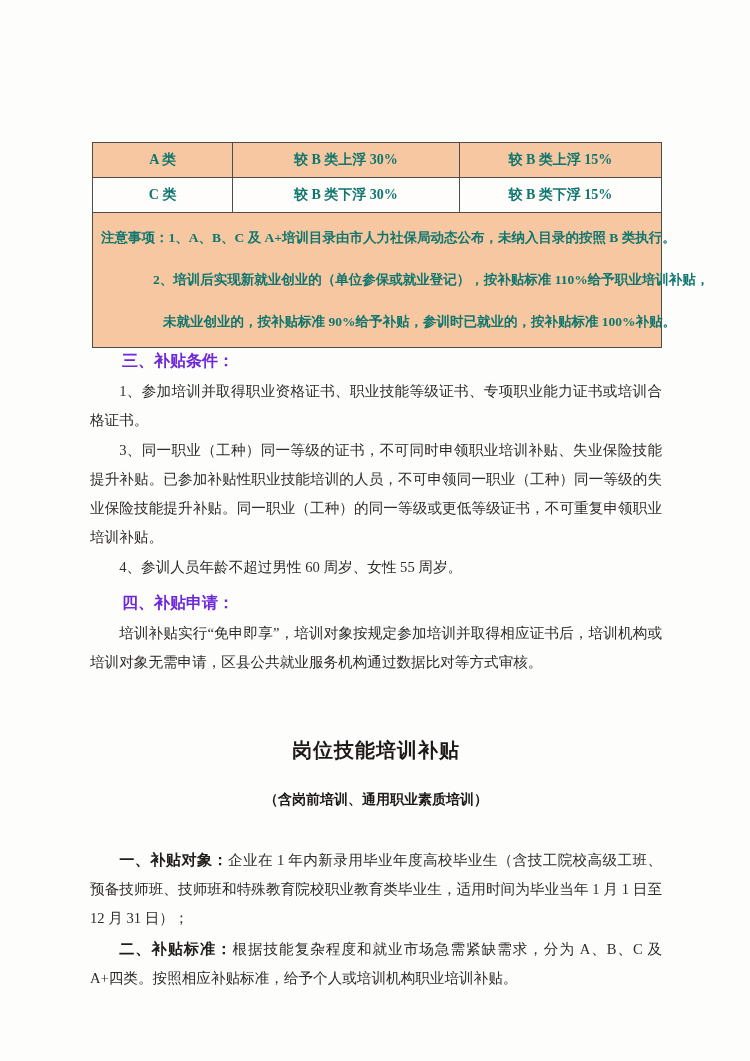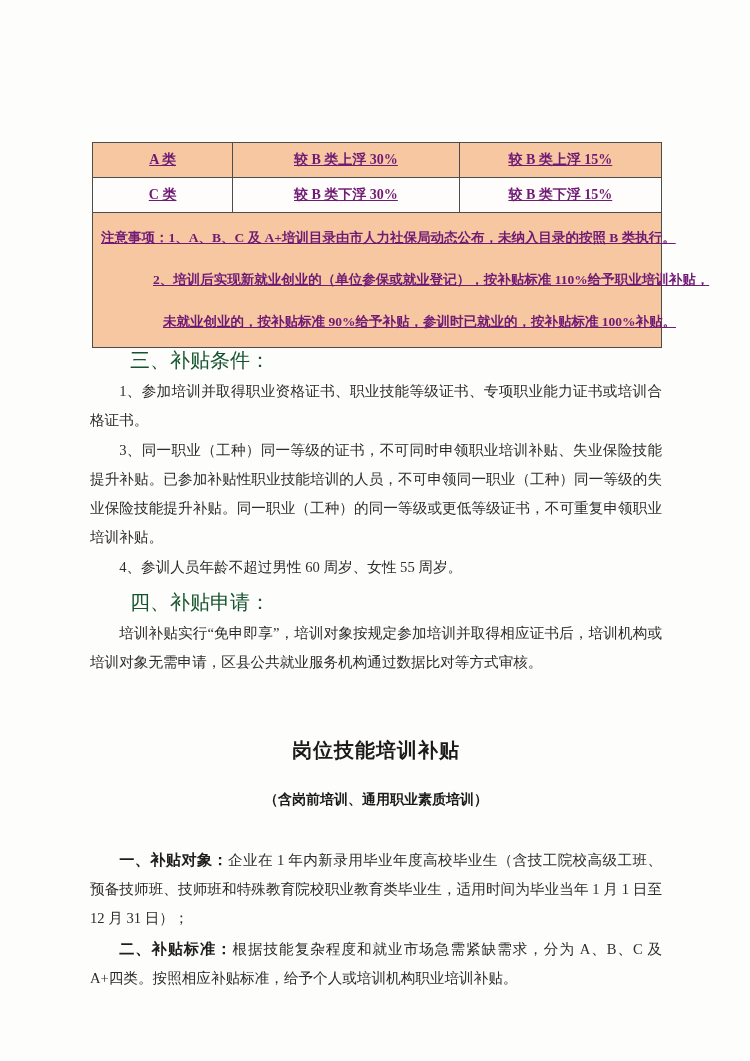--- a/index.html
+++ b/index.html
@@ -24,22 +24,21 @@
     width: 570px;
     border-collapse: collapse;
     table-layout: fixed;
     font-size: 14px;
   }
   .subsidy-table td {
     border: 1.6px solid #4d4d4d;
     text-align: center;
     vertical-align: middle;
     font-weight: 700;
-    color: #701a75;
-    text-decoration: underline;
+    color: #0f766e;
   }
   .row-shaded td { background: #f6c7a0; }
   .row-plain  td { background: #fefdfb; }
   .cat-col  { width: 140px; }
   .std-col  { width: 226px; }
   .org-col  { width: 202px; }
   .data-row td { height: 32px; }
   .notes-cell {
     background: #f6c7a0;
     text-align: center;
@@ -52,23 +51,23 @@
   .note-line.indent-2 { padding-left: 62px; }
   
   .body-copy {
     position: absolute;
     left: 90px;
     top: 340px;
     width: 572px;
   }
   .sec-heading {
     font-family: "Liberation Sans", "DejaVu Sans", sans-serif;
-    font-weight: 400;
-    font-size: 20px;
-    color: #14532d;
+    font-weight: 700;
+    font-size: 16px;
+    color: #6d28d9;
     text-indent: 2em;
     line-height: 29px;
     margin: 6px 0 2px 0;
   }
   .para {
     font-size: 14.6px;
     line-height: 29px;
     text-indent: 2em;
     text-align: justify;
     margin: 1px 0;

